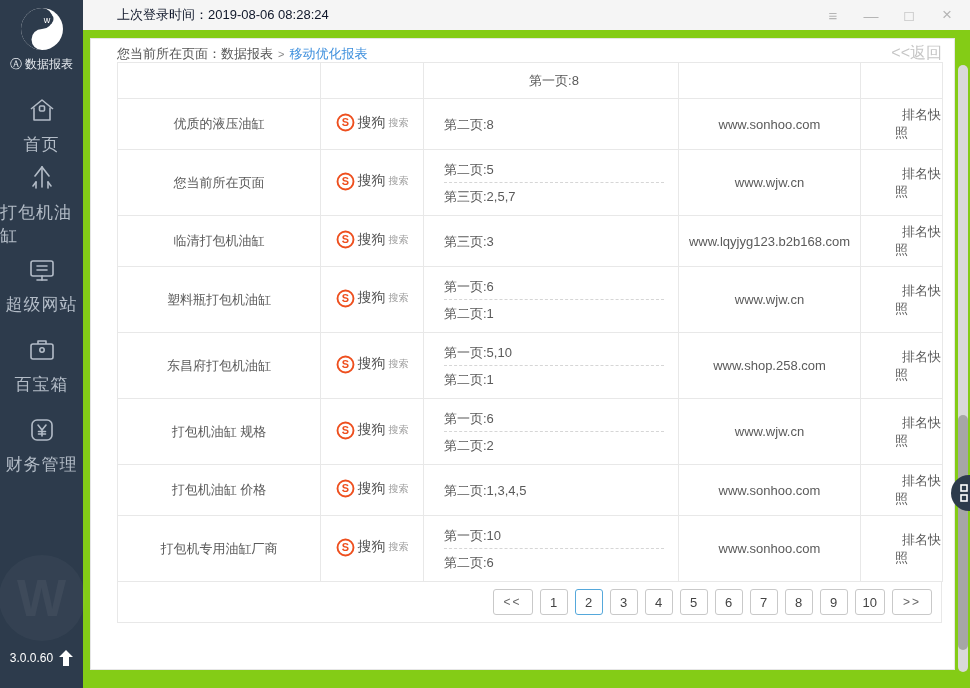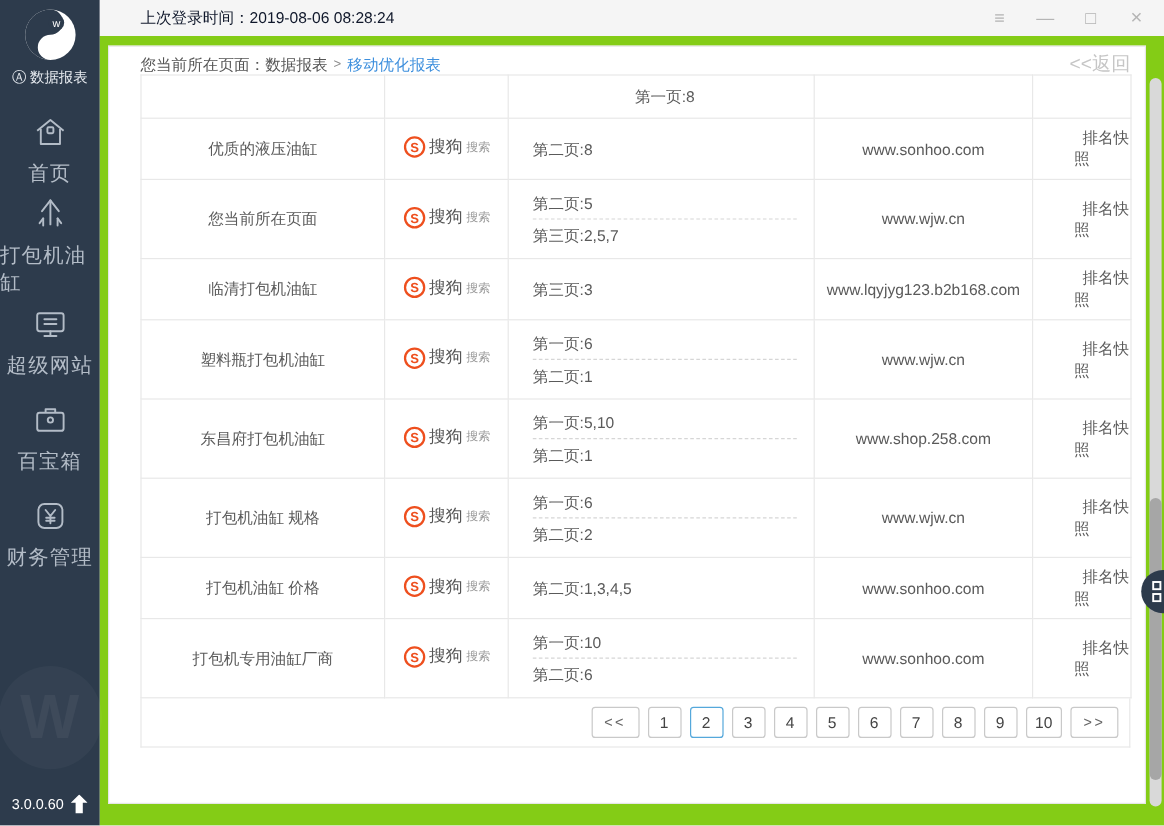--- a/index.html
+++ b/index.html
@@ -15,21 +15,21 @@
   .nav { margin-top:12px; }
   .nav-item { height:80px; display:flex; flex-direction:column; align-items:center; justify-content:center; cursor:pointer; position:relative; }
   .nav-item .icon { width:30px; height:30px; display:block; margin-bottom:8px; }
   .nav-item .lbl { font-size:17px; letter-spacing:1px; }
   .nav-item.active { background:#202b39; color:#ffffff; }
   .nav-item.active .wedge { position:absolute; right:0; top:50%; margin-top:-7px; width:0; height:0;
      border-top:7px solid transparent; border-bottom:7px solid transparent; border-right:7px solid #eceef0; }
   .watermark { position:absolute; left:50%; top:555px; transform:translateX(-50%); width:86px; height:86px;
      border-radius:50%; background:rgba(255,255,255,0.035); display:flex; align-items:center; justify-content:center;
      font-size:52px; font-weight:bold; color:rgba(255,255,255,0.05); overflow:hidden; }
-  .version { position:absolute; bottom:10px; left:0; width:100%; display:flex; align-items:center; justify-content:center; gap:6px;
+  .version { position:absolute; bottom:22px; left:0; width:100%; display:flex; align-items:center; justify-content:center; gap:6px;
      color:#ffffff; font-size:12px; }
   .up-arrow { width:14px; height:16px; }
 
   
   .main { flex:1; position:relative; background:#eceef0; }
   .titlebar { height:30px; background:#f5f5f5; display:flex; align-items:center; }
   .login-time { margin-left:34px; font-size:13px; color:#0f172a; }
   .win-controls { margin-left:auto; display:flex; align-items:center; margin-right:4px; }
   .win-btn { width:38px; height:28px; display:flex; align-items:center; justify-content:center;
      color:#b5b5b5; font-size:15px; cursor:pointer; }

